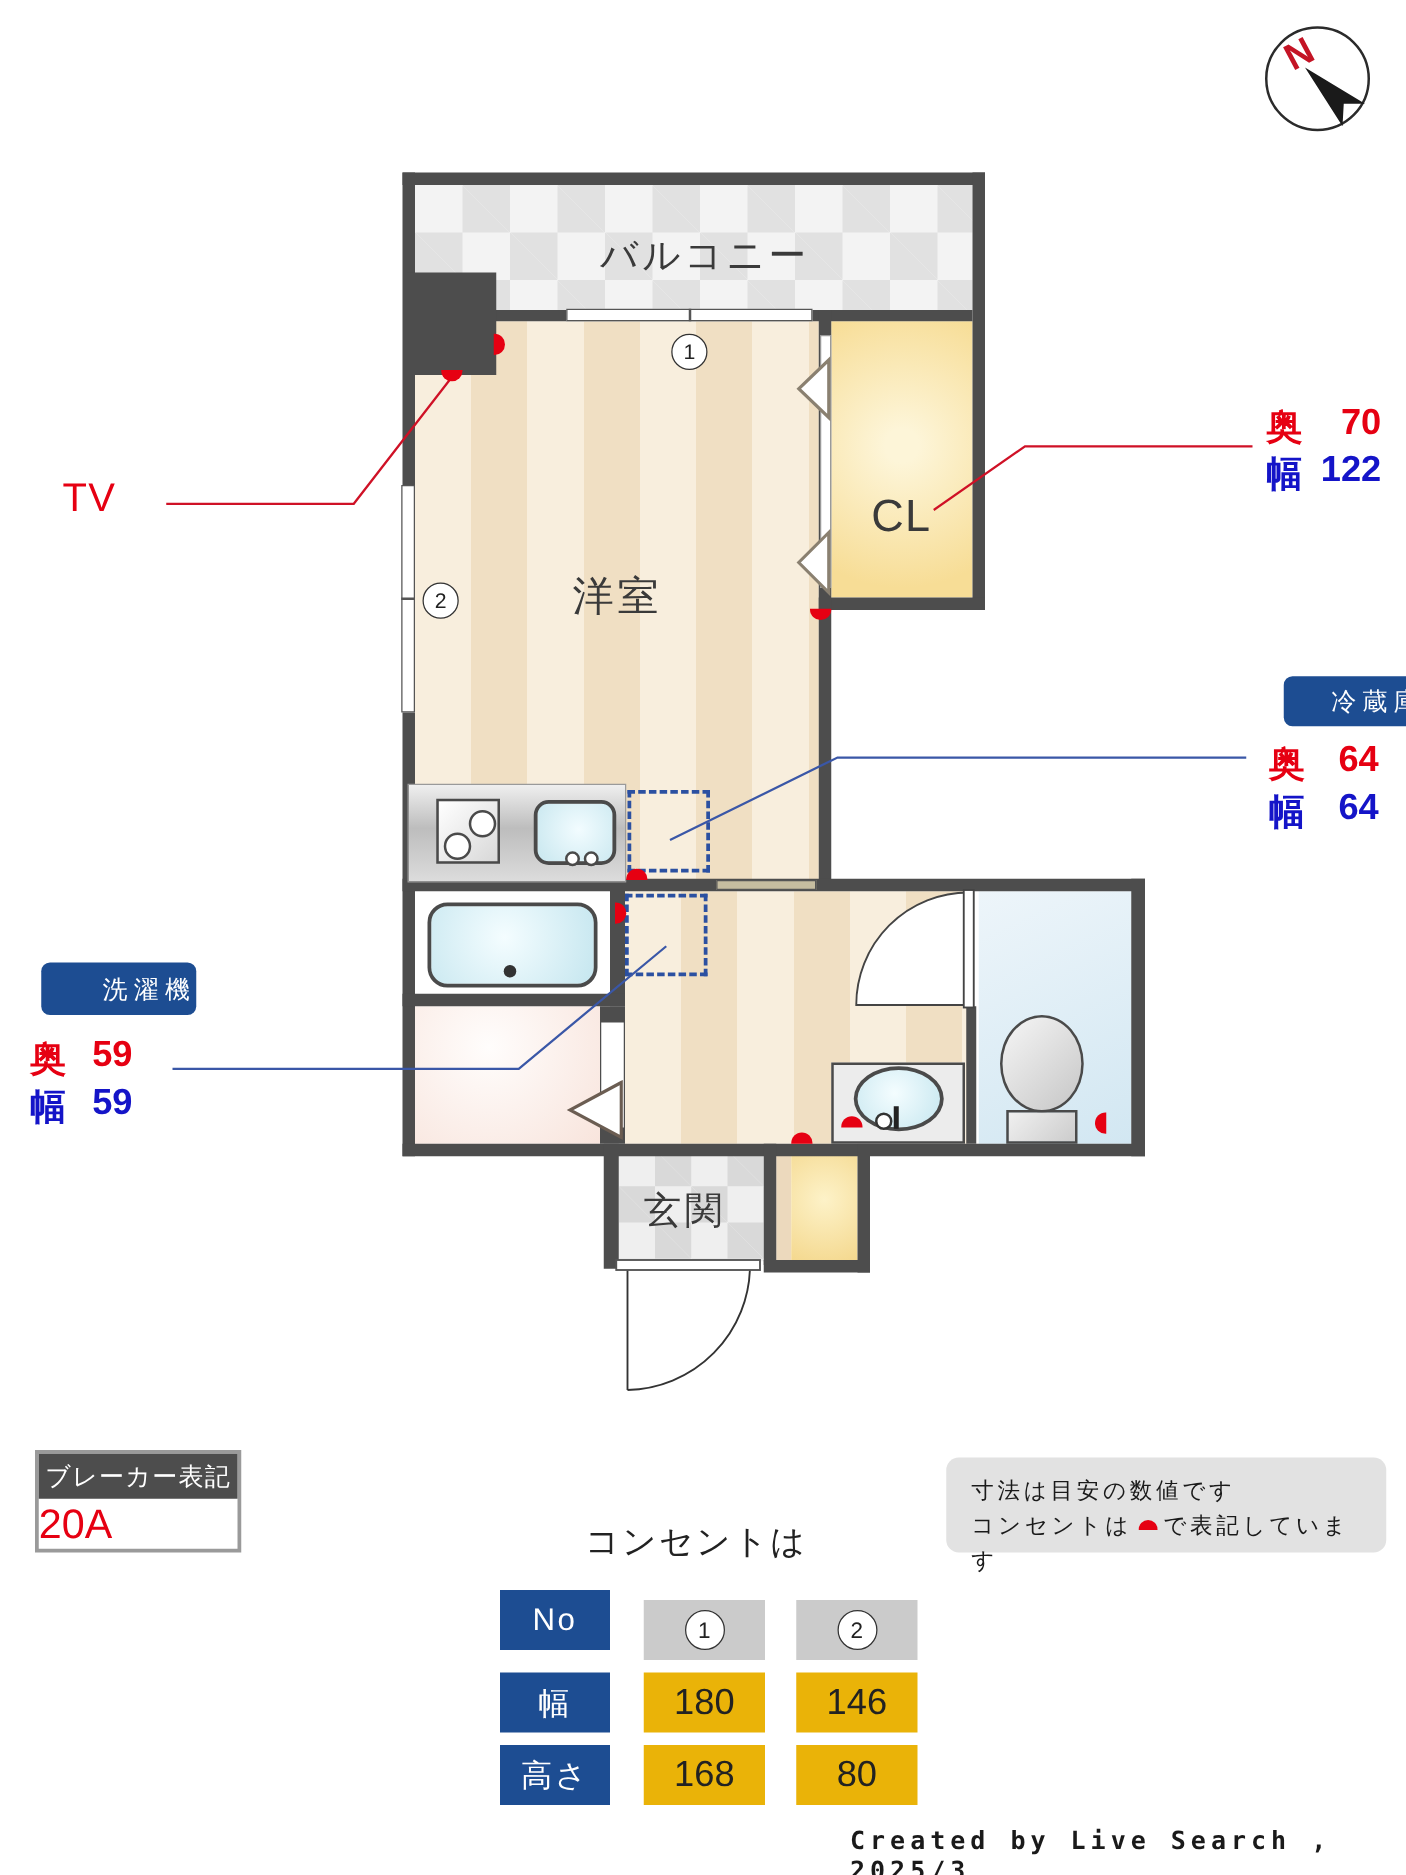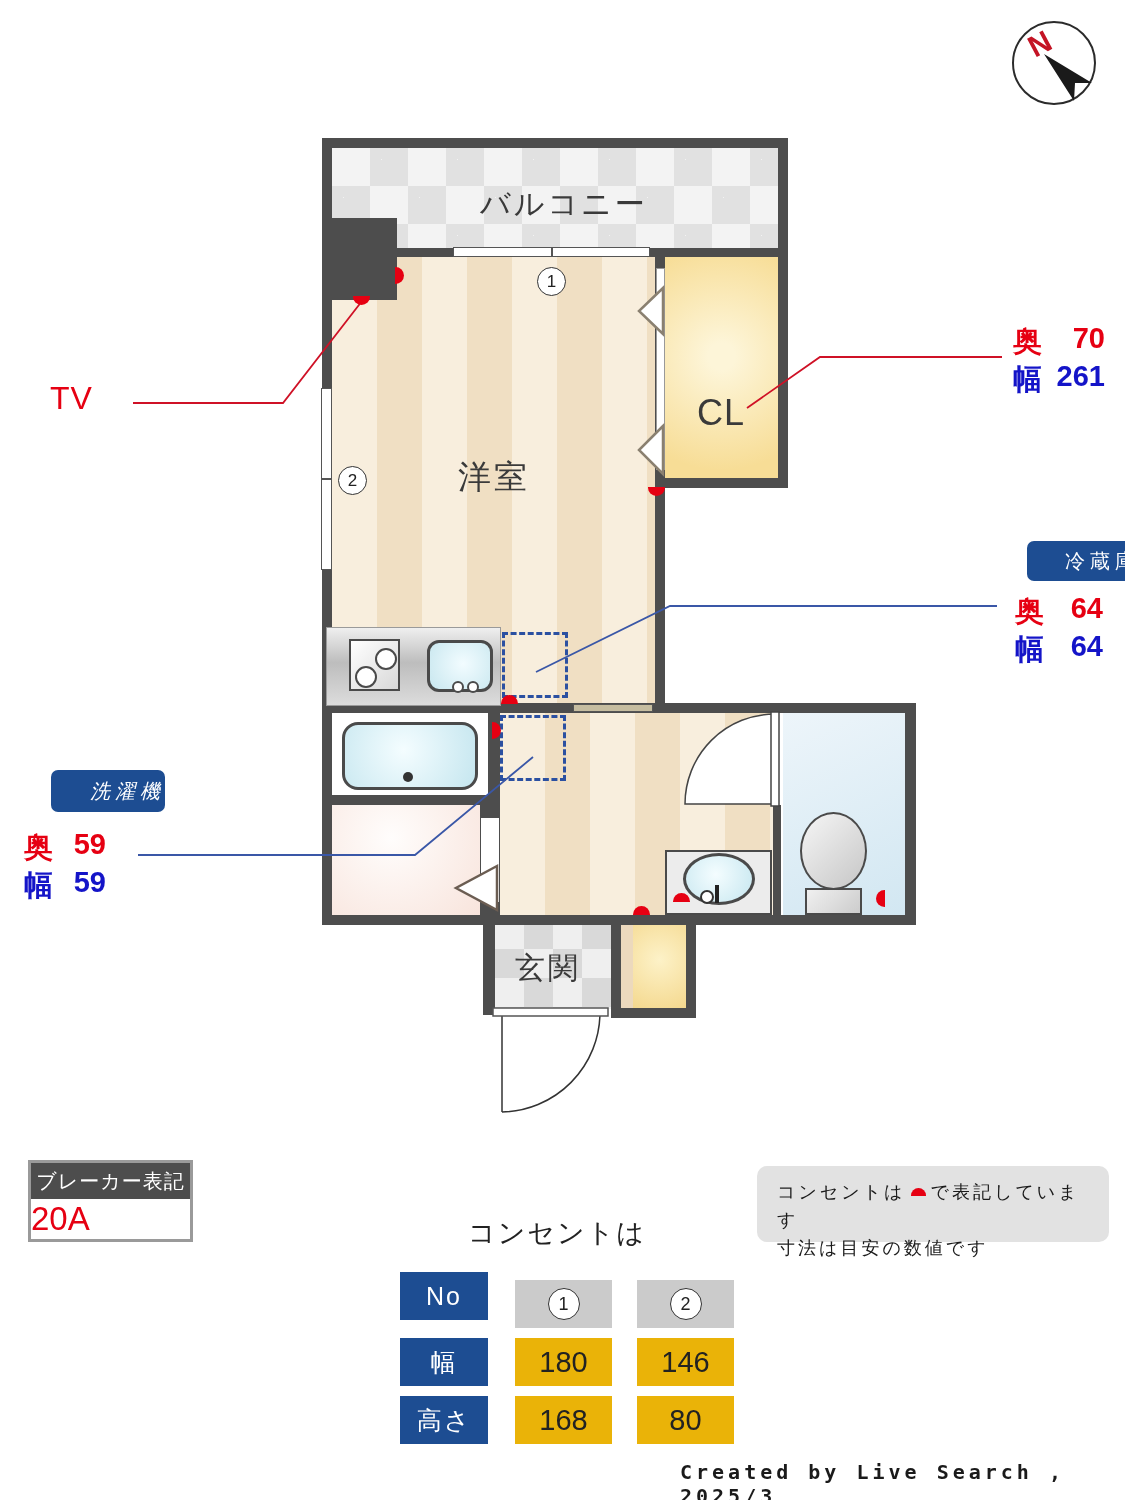--- a/index.html
+++ b/index.html
@@ -130,36 +130,36 @@
   </div>
 
 <div class="txt red" style="left:50px;top:380px;font-size:32px;letter-spacing:1px;">TV</div>
 
 <div class="dim red" style="left:1013px;top:322px;width:92px;">
   <span>奥</span>
   <span>70</span>
 </div>
 <div class="dim blue" style="left:1013px;top:360px;width:92px;">
   <span>幅</span>
-  <span>261</span>
+  <span>122</span>
 </div>
 
 <div class="badge" style="left:1002px;top:541px;width:113px;height:40px;">
   <span>冷蔵庫</span>
 </div>
 <div class="dim red" style="left:1015px;top:592px;width:88px;">
   <span>奥</span>
   <span>64</span>
 </div>
 <div class="dim blue" style="left:1015px;top:630px;width:88px;">
   <span>幅</span>
   <span>64</span>
 </div>
 
-<div class="badge" style="left:26px;top:770px;width:114px;height:42px;font-style:italic;">
+<div class="badge" style="left:8px;top:770px;width:124px;height:42px;">
   <span>洗濯機</span>
 </div>
 <div class="dim red" style="left:24px;top:828px;width:82px;">
   <span>奥</span>
   <span>59</span>
 </div>
 <div class="dim blue" style="left:24px;top:866px;width:82px;">
   <span>幅</span>
   <span>59</span>
 </div>
@@ -175,24 +175,24 @@
   <div style="height:36px;background:#4d4d4d;color:#fff;font-size:20px;letter-spacing:1px;display:flex;align-items:center;justify-content:center;">
     <span>ブレーカー表記</span>
   </div>
   <div style="height:40px;display:flex;align-items:center;justify-content:flex-start;font-size:33px;color:#e60012;">
     <span>20A</span>
   </div>
 </div>
 
 <div class="abs" style="left:757px;top:1166px;width:352px;height:76px;background:#e2e2e2;border-radius:10px;box-sizing:border-box;padding:12px 20px;font-size:18px;letter-spacing:3px;color:#1a1a1a;line-height:28px;">
   <div>
+    <span>寸法は目安の数値です</span>
+  </div>
+  <div>
     <span>コンセントは</span><span class="note-dot"></span><span>で表記しています</span>
-  </div>
-  <div>
-    <span>寸法は目安の数値です</span>
   </div>
 </div>
 
 <div class="txt" style="left:468px;top:1215px;font-size:27px;letter-spacing:2px;color:#222;">コンセントは</div>
 
 <div class="cell cell-h" style="left:400px;top:1272px;width:88px;height:48px;">
   <span>No</span>
 </div>
 <div class="cell cell-h" style="left:400px;top:1338px;width:88px;height:48px;">
   <span>幅</span>

